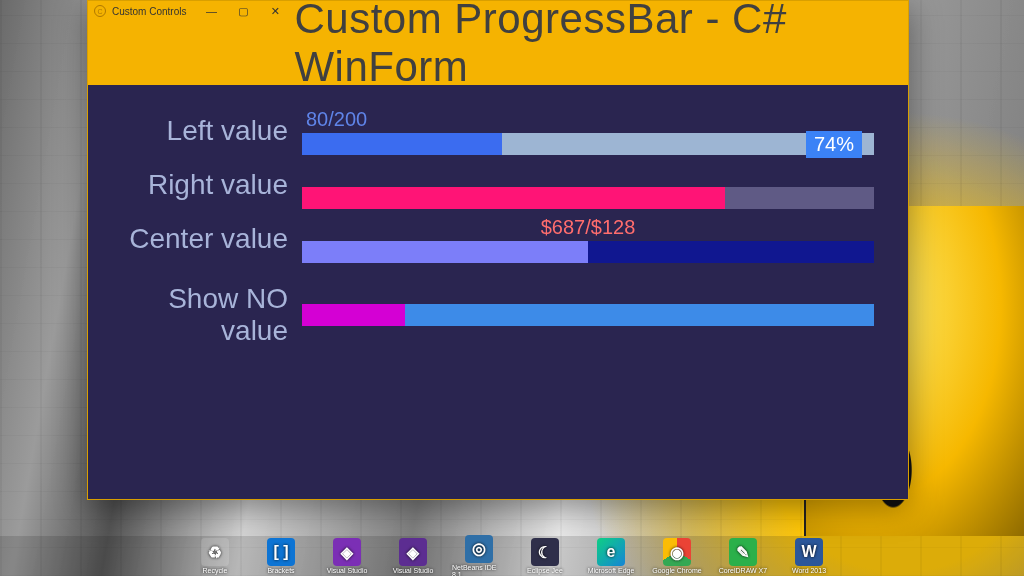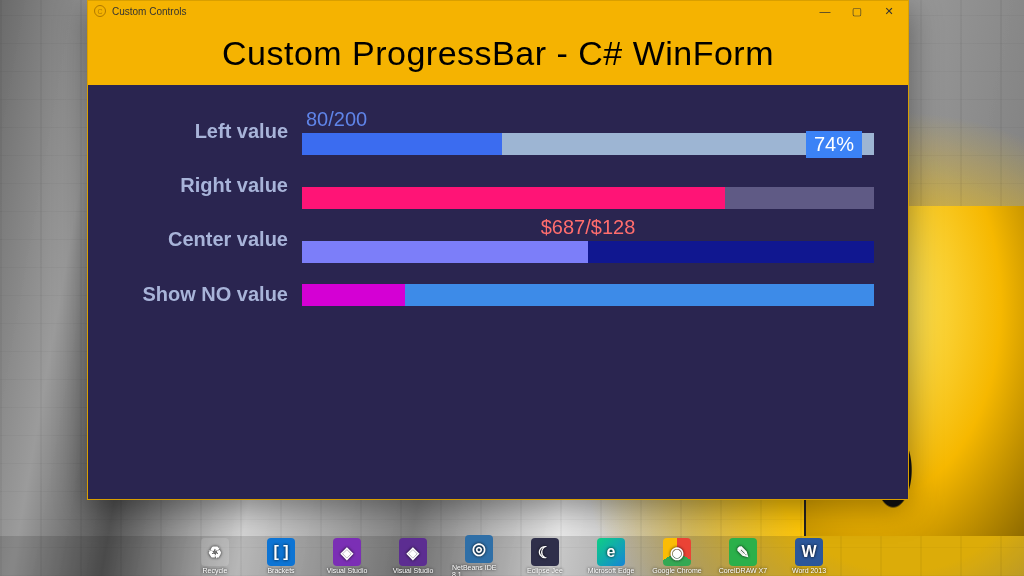--- a/index.html
+++ b/index.html
@@ -48,49 +48,49 @@
   }
   
   .appwin {
     position:absolute; left:87px; top:0; width:822px; height:500px;
     background:#2a2550;
     box-shadow: 0 8px 30px rgba(0,0,0,.4);
     border:1px solid #d99f00;
   }
   .titlebar {
     height:84px; background:#f5b301;
-    display:flex; flex-direction:column;
+    display:flex; flex-direction:row;
   }
   .title-sys {
     height:20px; display:flex; align-items:center; padding:0 6px; gap:6px;
     font-size:10px; color:#333;
   }
   .title-sys .spacer { flex:1; }
   .title-sys .winbtn {
     width:26px; height:18px; display:flex; align-items:center; justify-content:center;
     font-size:11px; color:#333; cursor:pointer;
   }
   .title-sys .app-ico {
     width:12px; height:12px; border:1px solid #b07900; border-radius:50%;
     display:inline-flex; align-items:center; justify-content:center;
     font-size:7px; color:#b07900;
   }
   .title-main {
     flex:1; display:flex; align-items:center; justify-content:center;
-    font-size:34px; color:#000000; letter-spacing:.5px;
+    font-size:42px; color:#404040; letter-spacing:.5px;
   }
   .body {
     padding: 22px 34px 0 34px;
   }
   .row {
     display:flex; align-items:center; margin-bottom:6px; position:relative;
   }
   .row .label {
     width:180px; text-align:right; padding-right:14px;
-    font-size:20px; color:#a8b4d9; font-weight:700;
+    font-size:28px; color:#a8b4d9; font-weight:400;
   }
   .bar-area { flex:1; position:relative; padding-top:26px; }
   .bar-area.no-head { padding-top:0; }
   .track {
     height:22px; width:100%; position:relative;
   }
   .fill {
     position:absolute; left:0; top:0; height:100%;
   }
   .value-text {

